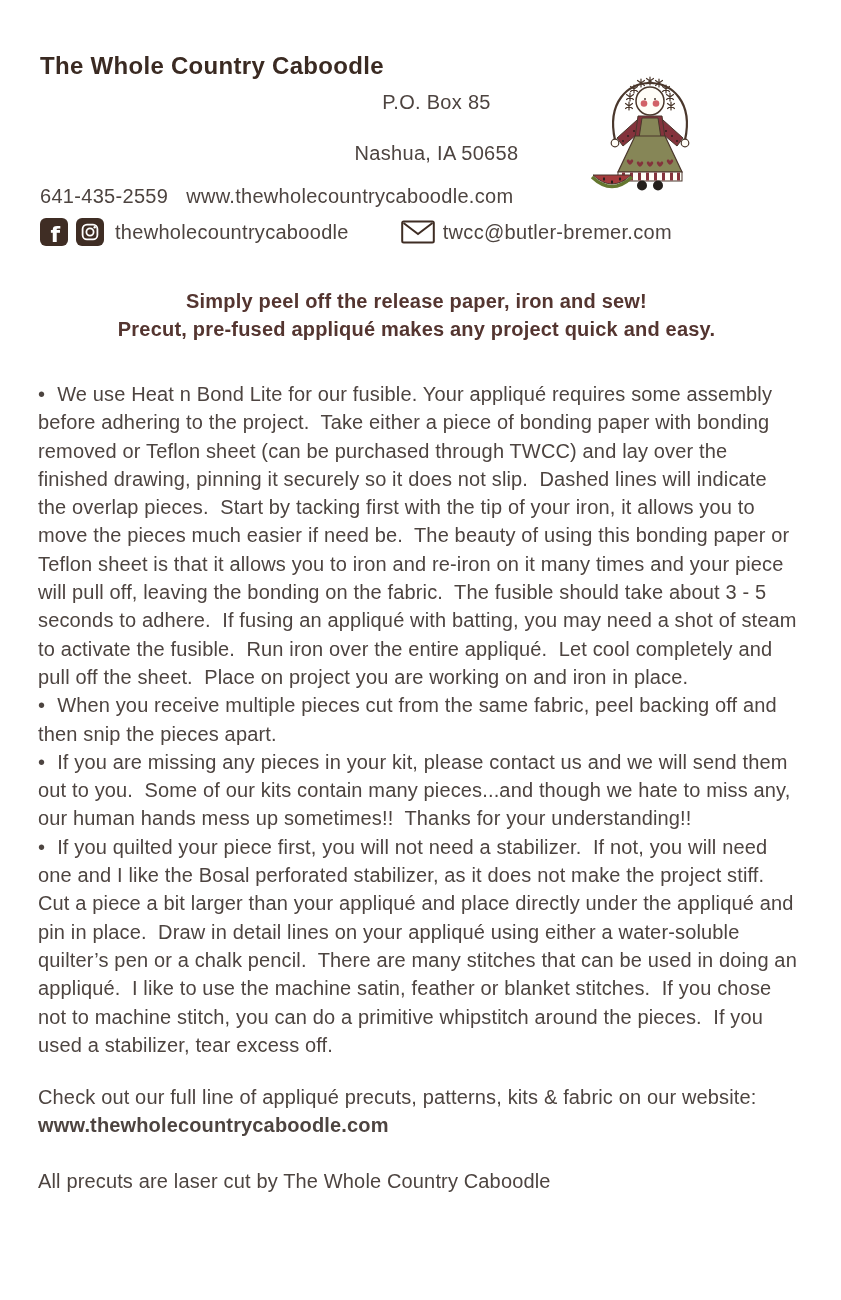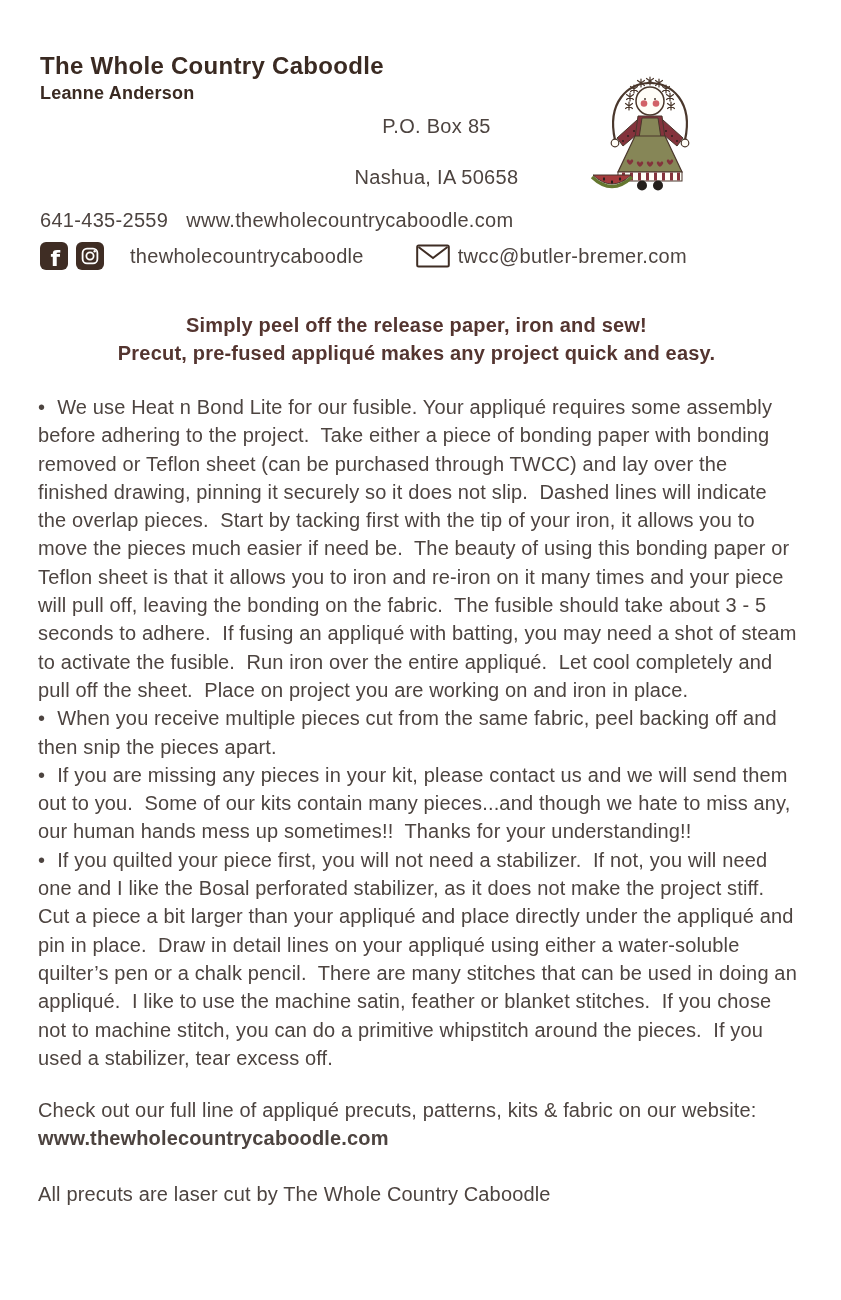--- a/index.html
+++ b/index.html
@@ -12,44 +12,43 @@
     overflow:hidden;
   }
   .header{padding:52px 0 0 40px;}
   .company{font-size:24px;font-weight:700;color:var(--brand-color,#3a2a22);letter-spacing:.3px;}
   .owner{font-size:18px;font-weight:700;color:var(--brand-color,#3a2a22);margin-top:3px;letter-spacing:.2px;}
   .row{display:flex;align-items:center;font-size:20px;letter-spacing:.3px;}
   .addr{margin-top:11px;gap:28px;flex-direction:column;}
   .phone{margin-top:20px;gap:18px;}
   .social{margin-top:10px;gap:8px;}
   .icon-box{display:inline-flex;width:28px;height:28px;}
-  .social .handle{margin-left:18px;}
+  .social .handle{margin-left:3px;}
   .social .envelope{margin-left:44px;display:inline-flex;}
   .social .email{}
   .illustration{position:absolute;left:589px;top:52px;width:122px;height:140px;}
   .intro{
     margin-top:41px;text-align:center;font-weight:700;
     font-size:20px;line-height:28px;
     color:var(--heading-color,#543530);letter-spacing:.2px;
   }
-  .body-text{margin:26px 36px 0 38px;font-size:20px;line-height:28.3px;letter-spacing:.15px;}
+  .body-text{margin:37px 36px 0 38px;font-size:20px;line-height:28.3px;letter-spacing:.15px;}
   .para{margin:0;white-space:pre-wrap;}
   .bullet{margin-right:12px;}
   .checkout{margin-top:24px;}
   .checkout strong{font-weight:700;}
   .laser{margin-top:27px;}
 </style>
 </head>
 <body>
 
 <div class="page">
 
   <header class="header">
     <div class="company">The Whole Country Caboodle</div>
-    <div class="owner">Leanne Anderson</div>
     <div class="row addr">
       <span>P.O. Box 85</span>
       <span>Nashua, IA 50658</span>
     </div>
     <div class="row phone">
       <span>641-435-2559</span>
       <span>www.thewholecountrycaboodle.com</span>
     </div>
     <div class="row social">
       <span class="icon-box">

